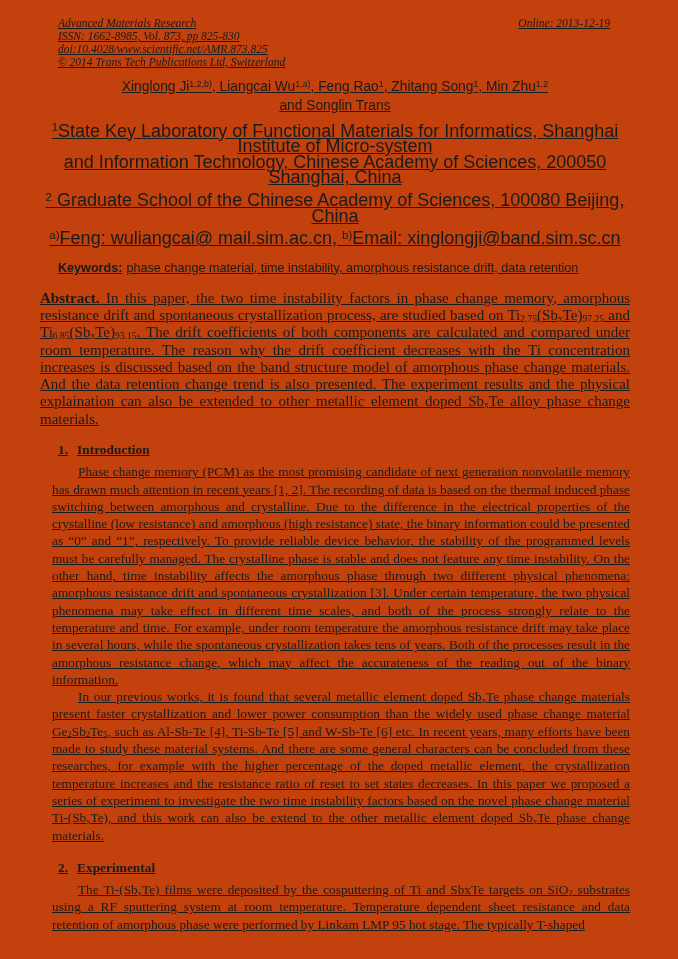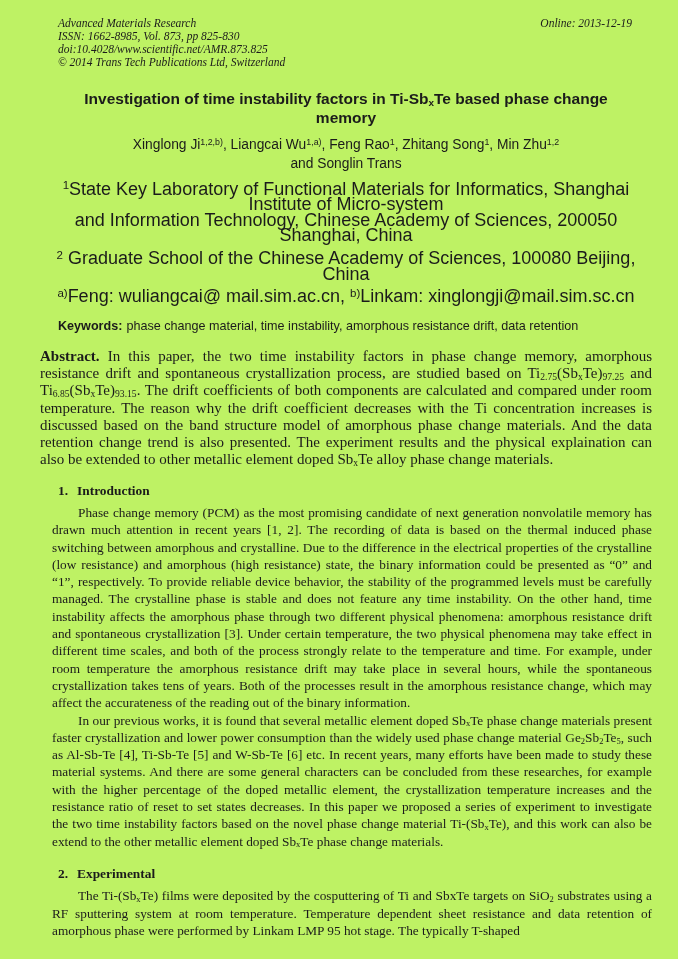--- a/index.html
+++ b/index.html
@@ -4,21 +4,21 @@
 <style>
   * { margin:0; padding:0; box-sizing:border-box; }
   html, body { background:#ffffff; }
   body {
     width:678px; height:959px;
     font-family:"Liberation Serif", serif;
     color:#1b1b1b;
     overflow:hidden;
     position:relative;
   }
-  .page { width:678px; height:959px; padding:17px 26px 0 40px; background:#bef264; }
+  .page { width:678px; height:959px; padding:17px 48px 0 40px; background:#c2410c;text-decoration:underline; }
 
   
   .jheader {
     display:flex; justify-content:space-between; align-items:flex-start;
     margin-left:18px; margin-right:20px;
     font-style:italic; font-size:11.5px; line-height:12.9px;
   }
   .jheader .left div { white-space:nowrap; }
   .jheader .right { white-space:nowrap; }
 
@@ -85,28 +85,27 @@
   <div class="jheader">
     <div class="left">
       <div>Advanced Materials Research</div>
       <div>ISSN: 1662-8985, Vol. 873, pp 825-830</div>
       <div>doi:10.4028/www.scientific.net/AMR.873.825</div>
       <div>© 2014 Trans Tech Publications Ltd, Switzerland</div>
     </div>
     <div class="right">Online: 2013-12-19</div>
   </div>
 
-  <h1 class="title"><span>Investigation of time instability factors in Ti-Sb</span><sub>x</sub><span>Te based phase change</span><br><span>memory</span></h1>
 
   <div class="authors"><span>Xinglong Ji</span><sup>1,2,b)</sup><span>, Liangcai Wu</span><sup>1,a)</sup><span>, Feng Rao</span><sup>1</sup><span>, Zhitang Song</span><sup>1</sup><span>, Min Zhu</span><sup>1,2</sup><br><span>and Songlin Trans</span></div>
 
   <div class="affiliation aff1"><sup>1</sup><span>State Key Laboratory of Functional Materials for Informatics, Shanghai Institute of Micro-system</span><br><span>and Information Technology, Chinese Academy of Sciences, 200050 Shanghai, China</span></div>
   <div class="affiliation aff2"><sup>2</sup><span> Graduate School of the Chinese Academy of Sciences, 100080 Beijing, China</span></div>
 
-  <div class="emails"><sup>a)</sup><span>Feng: wuliangcai@ mail.sim.ac.cn, </span><sup>b)</sup><span>Linkam: xinglongji@mail.sim.sc.cn</span></div>
+  <div class="emails"><sup>a)</sup><span>Feng: wuliangcai@ mail.sim.ac.cn, </span><sup>b)</sup><span>Email: xinglongji@band.sim.sc.cn</span></div>
 
   <div class="keywords">
     <span class="kw-label">Keywords:</span><span>phase change material, time instability, amorphous resistance drift, data retention</span>
   </div>
 
   <p class="abstract"><b>Abstract.</b><span> In this paper, the two time instability factors in phase change memory, amorphous resistance drift and spontaneous crystallization process, are studied based on Ti</span><sub>2.75</sub><span>(Sb</span><sub>x</sub><span>Te)</span><sub>97.25</sub><span> and Ti</span><sub>6.85</sub><span>(Sb</span><sub>x</sub><span>Te)</span><sub>93.15</sub><span>. The drift coefficients of both components are calculated and compared under room temperature. The reason why the drift coefficient decreases with the Ti concentration increases is discussed based on the band structure model of amorphous phase change materials. And the data retention change trend is also presented. The experiment results and the physical explaination can also be extended to other metallic element doped Sb</span><sub>x</sub><span>Te alloy phase change materials.</span></p>
 
   <div class="section-heading">
     <span class="sec-num">1.</span><span class="sec-label">Introduction</span>
   </div>

